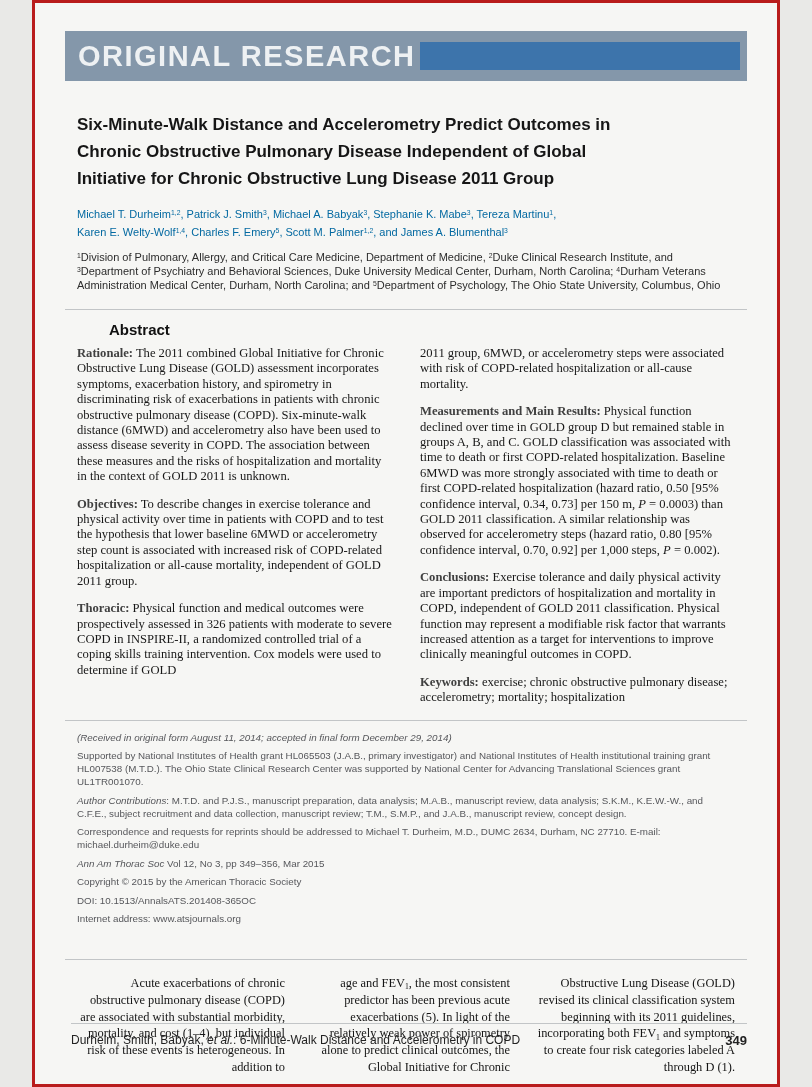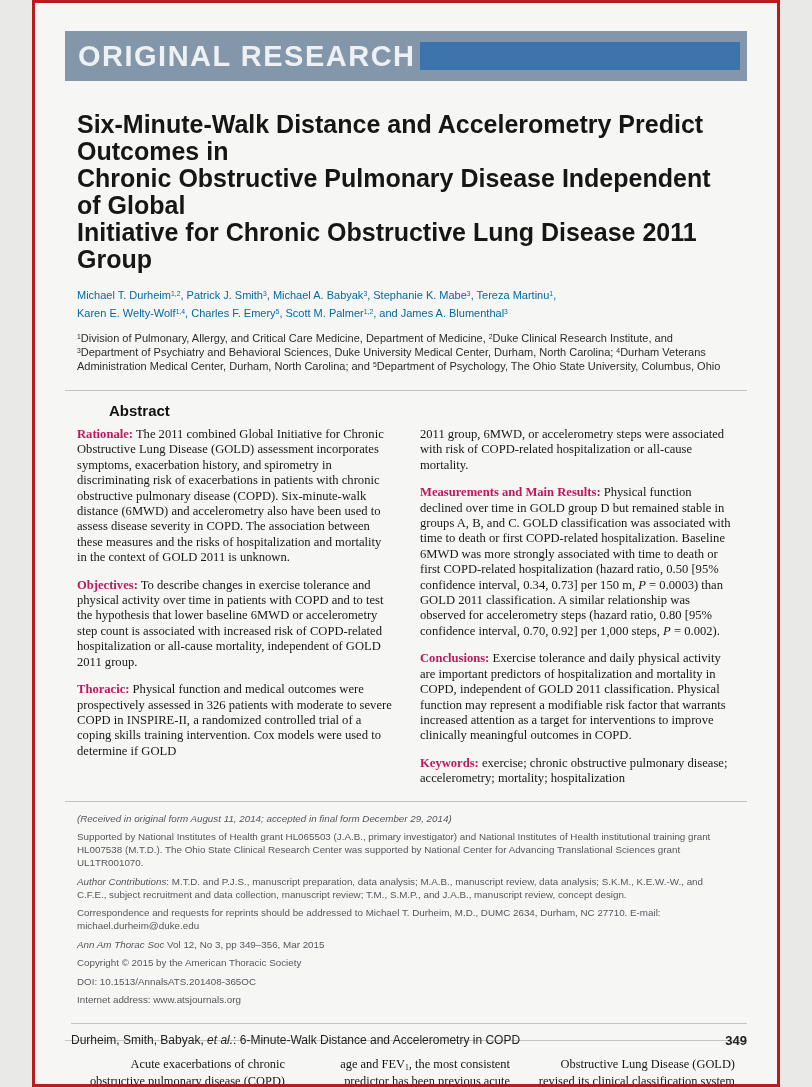--- a/index.html
+++ b/index.html
@@ -29,21 +29,21 @@
     white-space: nowrap;
   }
   .banner-accent {
     position: absolute; right: 7px; top: 11px;
     width: 320px; height: 28px;
     background: var(--banner-accent, #3d74ab);
   }
   
   .title {
     margin: 30px 42px 0;
-    font-size: 25px; line-height: 27px;
+    font-size: 17px; line-height: 27px;
     font-weight: bold; color: #161616;
   }
   .authors {
     margin: 13px 42px 0;
     font-size: 11px; line-height: 18px;
     color: #0369a1;
   }
   .affiliations {
     margin: 9px 42px 0;
     font-size: 11px; line-height: 14px;
@@ -64,21 +64,21 @@
   }
   .abs-cols { display: flex; gap: 28px; }
   .abs-col {
     flex: 1;
     font-family: "Liberation Serif", serif;
     font-size: 12.6px; line-height: 15.4px;
     color: #171717;
   }
   .abs-col p { margin-bottom: 12px; }
   .abs-col p:last-child { margin-bottom: 0; }
-  .abs-col b { font-weight: bold; color: #be185d; }
+  .abs-col b { font-weight: bold; color: #404040; }
   
   .footnotes {
     margin: 10px 42px 0;
     font-size: 9.8px; line-height: 13px;
     color: var(--muted, #56575b);
   }
   .footnotes p { margin-bottom: 5.5px; }
   
   .body-cols {
     display: flex; gap: 17px;

